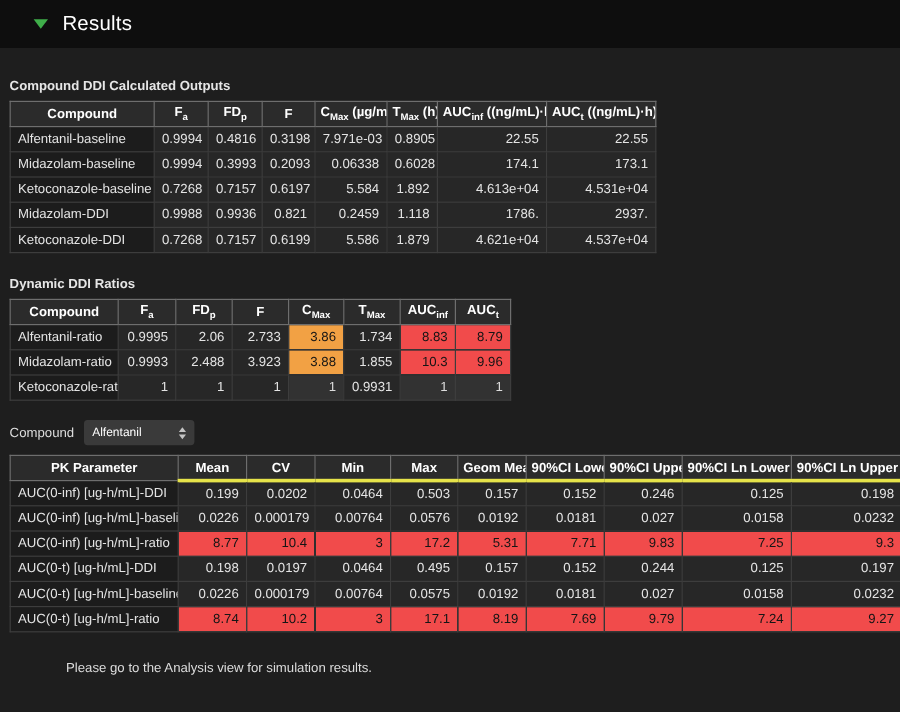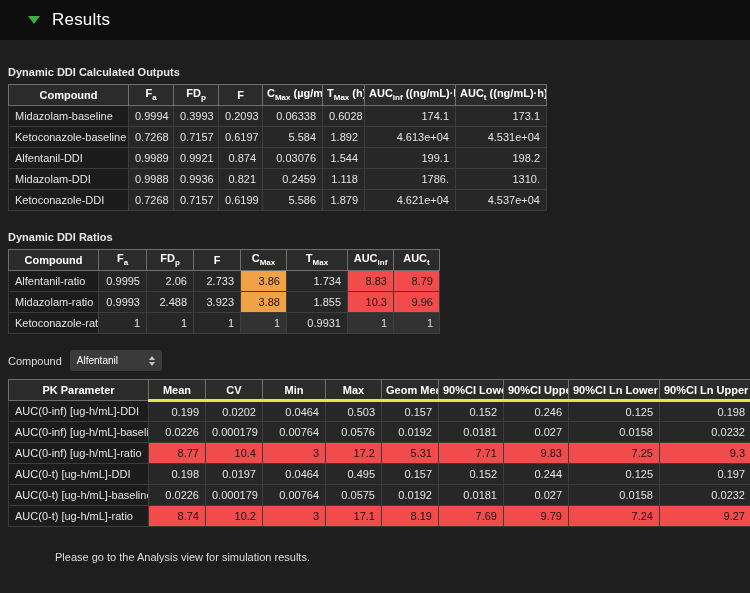--- a/index.html
+++ b/index.html
@@ -51,21 +51,21 @@
   #outputs-table th:nth-child(6){width:42px}
   #outputs-table th:nth-child(7){width:91px}
   #outputs-table th:nth-child(8){width:91px}
 
   #ratios-table { width:417px; }
   #ratios-table th:nth-child(1){width:90px}
   #ratios-table th:nth-child(2){width:48px}
   #ratios-table th:nth-child(3){width:47px}
   #ratios-table th:nth-child(4){width:47px}
   #ratios-table th:nth-child(5){width:46px}
-  #ratios-table th:nth-child(6){width:61px}
+  #ratios-table th:nth-child(6){width:47px}
   #ratios-table th:nth-child(7){width:46px}
   #ratios-table th:nth-child(8){width:46px}
 
   #pk-table { width:737px; }
   #pk-table th:nth-child(1){width:140px}
   #pk-table th:nth-child(2){width:57px}
   #pk-table th:nth-child(3){width:57px}
   #pk-table th:nth-child(4){width:63px}
   #pk-table th:nth-child(5){width:56px}
   #pk-table th:nth-child(6){width:57px}
@@ -93,74 +93,74 @@
 </head>
 <body>
 
 <div class="topbar">
   <span class="collapse-arrow"></span>
   <span class="page-title">Results</span>
 </div>
 
 <div class="content">
 
-  <div class="section-label first">Dynamic DDI Calculated Outputs</div>
+  <div class="section-label first">Compound DDI Calculated Outputs</div>
   <table id="outputs-table">
     <thead>
         <tr>
           <th>Compound</th>
           <th>F<sub>a</sub></th>
           <th>FD<sub>p</sub></th>
           <th>F</th>
           <th>C<sub>Max</sub> (µg/mL)</th>
           <th>T<sub>Max</sub> (h)</th>
           <th>AUC<sub>inf</sub> ((ng/mL)·h)</th>
           <th>AUC<sub>t</sub> ((ng/mL)·h)</th>
         </tr>
       </thead>
     <tbody>
         <tr>
+          <td class="name-col">Alfentanil-baseline</td>
+          <td class="num">0.9994</td>
+          <td class="num">0.4816</td>
+          <td class="num">0.3198</td>
+          <td class="num">7.971e-03</td>
+          <td class="num">0.8905</td>
+          <td class="num">22.55</td>
+          <td class="num">22.55</td>
+        </tr>
+        <tr>
           <td class="name-col">Midazolam-baseline</td>
           <td class="num">0.9994</td>
           <td class="num">0.3993</td>
           <td class="num">0.2093</td>
           <td class="num">0.06338</td>
           <td class="num">0.6028</td>
           <td class="num">174.1</td>
           <td class="num">173.1</td>
         </tr>
         <tr>
           <td class="name-col">Ketoconazole-baseline</td>
           <td class="num">0.7268</td>
           <td class="num">0.7157</td>
           <td class="num">0.6197</td>
           <td class="num">5.584</td>
           <td class="num">1.892</td>
           <td class="num">4.613e+04</td>
           <td class="num">4.531e+04</td>
         </tr>
         <tr>
-          <td class="name-col">Alfentanil-DDI</td>
-          <td class="num">0.9989</td>
-          <td class="num">0.9921</td>
-          <td class="num">0.874</td>
-          <td class="num">0.03076</td>
-          <td class="num">1.544</td>
-          <td class="num">199.1</td>
-          <td class="num">198.2</td>
-        </tr>
-        <tr>
           <td class="name-col">Midazolam-DDI</td>
           <td class="num">0.9988</td>
           <td class="num">0.9936</td>
           <td class="num">0.821</td>
           <td class="num">0.2459</td>
           <td class="num">1.118</td>
           <td class="num">1786.</td>
-          <td class="num">1310.</td>
+          <td class="num">2937.</td>
         </tr>
         <tr>
           <td class="name-col">Ketoconazole-DDI</td>
           <td class="num">0.7268</td>
           <td class="num">0.7157</td>
           <td class="num">0.6199</td>
           <td class="num">5.586</td>
           <td class="num">1.879</td>
           <td class="num">4.621e+04</td>
           <td class="num">4.537e+04</td>

